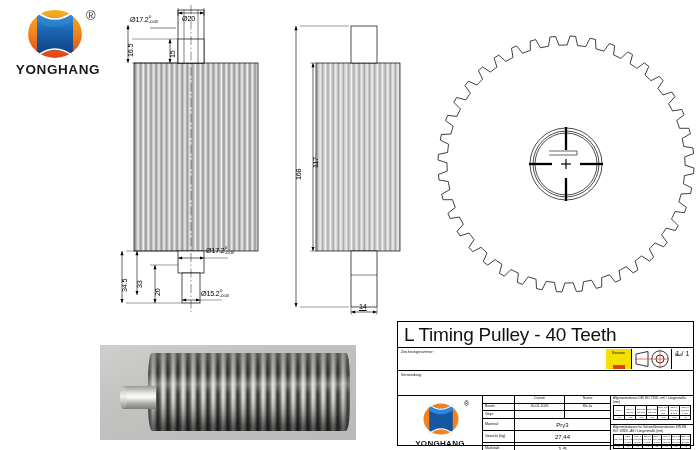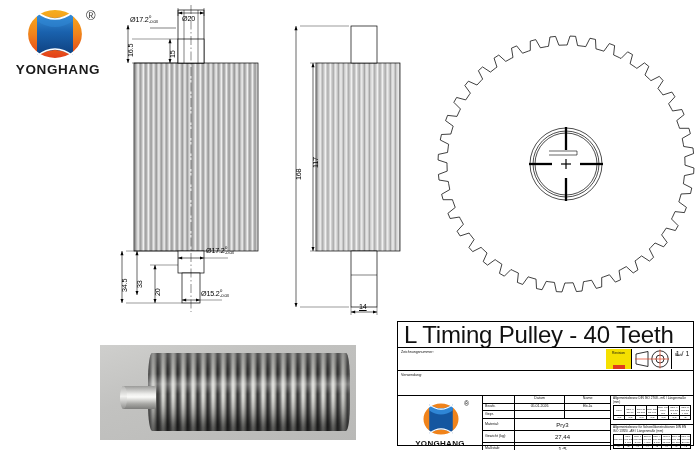--- a/index.html
+++ b/index.html
@@ -37,21 +37,21 @@
       background:linear-gradient(180deg,#9a9a98 0%,#eeeeec 35%,#fbfbf9 48%,#a6a6a3 78%,#7d7d7b 100%);}
   #photo .shaftcap{position:absolute;left:20px;top:41px;width:7px;height:23px;border-radius:50%;
       background:linear-gradient(180deg,#b4b4b2,#f2f2f0 45%,#8e8e8c);}
   #photo .gloss{position:absolute;left:48px;top:30%;right:6px;height:22%;
       background:linear-gradient(180deg,rgba(255,255,255,0),rgba(255,255,255,.30),rgba(255,255,255,0));}
 
   
   #titleblock{left:397px;top:321px;width:297px;height:125px;
       border:1px solid #000;background:#fff;box-sizing:border-box;}
   #tb-title{height:25px;border-bottom:1px solid #000;padding-left:6px;
-      font-size:24px;line-height:25px;letter-spacing:-.2px;white-space:nowrap;overflow:hidden;}
+      font-size:19px;line-height:25px;letter-spacing:-.2px;white-space:nowrap;overflow:hidden;}
   #tb-row-dwgno{height:22px;border-bottom:1px solid #000;position:relative;}
   #tb-row-dwgno .lbl{position:absolute;left:3px;top:2px;font-size:3.6px;}
   #revbadge{position:absolute;left:208px;top:1px;width:26px;height:20px;background:#f5e000;
       border-right:1px solid #000;box-sizing:border-box;text-align:center;}
   #revbadge .rl{font-size:3.4px;padding-top:2px;}
   #revbadge .rv{display:inline-block;margin-top:3px;width:12px;height:4px;background:#e03c1d;}
   #projsym{position:absolute;left:235px;top:1px;width:38px;height:20px;border-right:1px solid #000;}
   #sheetbox{position:absolute;left:274px;top:1px;right:0;height:20px;text-align:center;}
   #sheetbox .lbl{font-size:3.4px;padding-top:2px;}
   #sheetbox .val{font-size:7px;margin-top:1px;}

